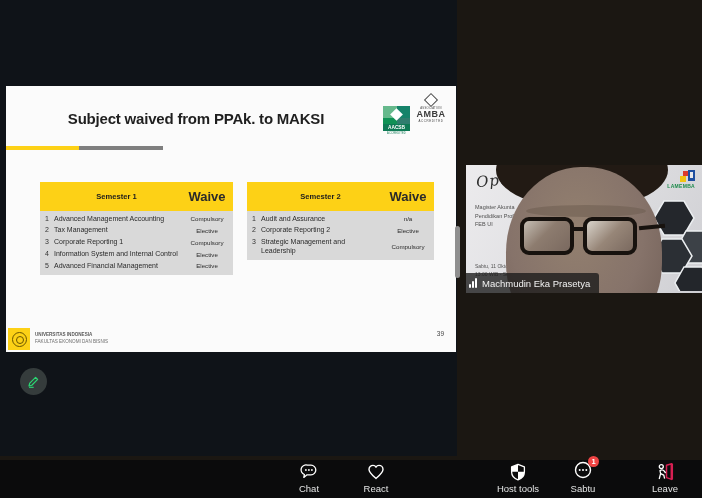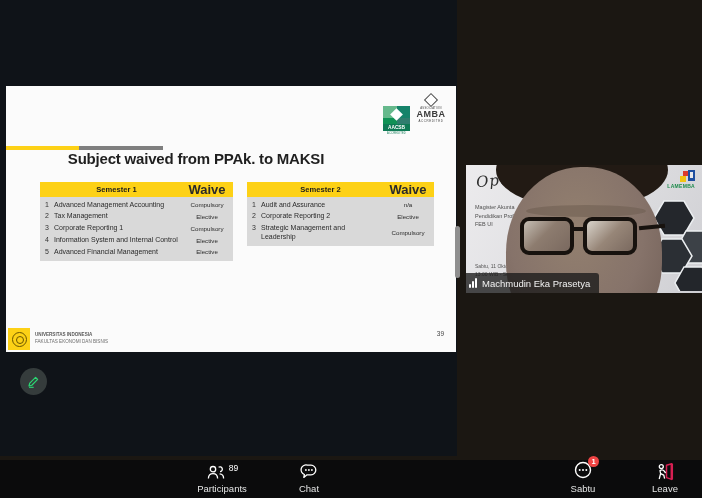--- a/index.html
+++ b/index.html
@@ -6,39 +6,39 @@
   html,body { width:702px; height:498px; }
   body { font-family:"Liberation Sans", sans-serif; background:#1b1712; position:relative; overflow:hidden; }
   .abs { position:absolute; }
 
   
   #share-area { left:0; top:4; width:457px; height:456px; background:#0f1318; }
   #right-area { left:457px; top:4; width:245px; height:456px; background:#1b1712; }
 
   
   #slide { left:6px; top:90px; width:450px; height:266px; background:#fbfbfb; color:#222; }
-  #slide-title { left:10px; top:24px; width:360px; text-align:center; font-size:15px; font-weight:800; color:#1f1f1f; letter-spacing:-0.2px;margin-top:40px; }
+  #slide-title { left:10px; top:24px; width:360px; text-align:center; font-size:15px; font-weight:800; color:#1f1f1f; letter-spacing:-0.2px; }
   #underline-yellow { left:0; top:60px; width:73px; height:4px; background:#fdd116; }
   #underline-gray { left:73px; top:60px; width:84px; height:4px; background:#7f7f7f; }
 
   
   #aacsb { left:377px; top:20px; width:27px; height:34px; font-size:4.5px; text-align:center; }
   .aacsb-sq { position:absolute; width:13.5px; height:12px; }
   #aacsb-band { position:absolute; left:0; top:18px; width:27px; height:7px; background:#0e7a55; color:#fff; font-weight:bold; font-size:4.8px; line-height:7px; }
   #aacsb-diamond { position:absolute; left:8.5px; top:4px; width:9px; height:9px; background:#fff; transform:rotate(45deg); }
   #aacsb-sub { position:absolute; left:0; top:26px; width:27px; font-size:2.6px; color:#0e7a55; letter-spacing:0.2px; }
   #amba { left:409px; top:8px; width:32px; height:40px; text-align:center; color:#3b3b3b; }
   #amba-gem { width:10px; height:10px; border:1px solid #4a4a4a; transform:rotate(45deg); margin:1px auto 2px auto; background:#fff; }
   #amba-assoc { font-size:2.7px; letter-spacing:0.3px; }
   #amba-word { font-size:9px; font-weight:bold; letter-spacing:0.5px; line-height:1; }
   #amba-sub { font-size:2.9px; letter-spacing:0.6px; }
 
   
   .wt { position:absolute; }
-  .wt-head { display:flex; background:#fdd116; height:15px; align-items:center; font-weight:bold; font-size:7.6px; color:#1d1d1d; }
+  .wt-head { display:flex; background:#fdd116; height:29px; align-items:center; font-weight:bold; font-size:7.6px; color:#1d1d1d; }
   .wt-body { background:#d9d9d9; padding:2px 0 3px 0; }
   .wt-row { display:flex; padding:1.5px 0; }
   .wt-num { flex:0 0 14px; text-align:center; font-size:7px; color:#333; }
   .wt-name { flex:1; font-size:7px; line-height:1.25; color:#2a2a2a; padding-right:2px; }
   .wt-head .wt-name { text-align:center; font-size:7.6px; color:#1d1d1d; }
   .wt-waive { flex:0 0 52px; font-size:6.2px; text-align:center; align-self:center; color:#2a2a2a; }
   .wt-head .wt-waive { font-size:13px; }
   #table-sem1 { left:34px; top:96px; width:193px; }
   #table-sem2 { left:241px; top:96px; width:187px; }
 
@@ -247,47 +247,53 @@
         <i class="vbar" style="height:10px;"></i>
     </span>
     <span>Machmudin Eka Prasetya</span>
   </div>
 </div>
 
 <div class="abs" id="toolbar">
 
 
 
-  <div class="tb-item" style="left:181px;width:82px;">
-    <div class="tb-icon-row">
-      <svg width="20" height="19" viewBox="0 0 20 19">
-        <circle cx="7" cy="6.2" r="2.7" fill="none" stroke="#fff" stroke-width="1.3"></circle>
-        <path d="M2.4,15.6 c0-3.2 2-5 4.6-5 s4.6,1.8 4.6,5" fill="none" stroke="#fff" stroke-width="1.3"></path>
-        <path d="M12.6,4.2 a2.4,2.4 0 1 1 1.4,4.4" fill="none" stroke="#fff" stroke-width="1.3"></path>
-        <path d="M13.6,10.8 c2.6,0.2 4,2 4,4.6" fill="none" stroke="#fff" stroke-width="1.3"></path>
-      </svg>
-      <span class="count">89</span>
-    </div>
-    <div class="tb-label">Participants</div>
-  </div>
 
   <div class="tb-item" style="left:271px;">
     <div class="tb-icon-row">
       <svg width="20" height="20" viewBox="0 0 20 20">
         <path d="M8.5,3.2 h3.5 a4.8,4.8 0 0 1 0,9.6 h-4 l-3.2,2.6 l0.6-2.9 a4.8,4.8 0 0 1 3.1-9.3 Z" fill="none" stroke="#fff" stroke-width="1.3" stroke-linejoin="round"></path>
         <circle cx="6.9" cy="8" r="0.9" fill="#fff"></circle>
         <circle cx="9.9" cy="8" r="0.9" fill="#fff"></circle>
         <circle cx="12.9" cy="8" r="0.9" fill="#fff"></circle>
       </svg>
     </div>
     <div class="tb-label">Chat</div>
   </div>
 
-
-
+  <div class="tb-item" style="left:338px;">
+    <div class="tb-icon-row">
+      <svg width="20" height="20" viewBox="0 0 20 20">
+        <path d="M10,16.5 C6,13 3,10.5 3,7.5 C3,5.2 4.8,3.4 7,3.4 C8.4,3.4 9.5,4.2 10,5.2 C10.5,4.2 11.6,3.4 13,3.4 C15.2,3.4 17,5.2 17,7.5 C17,10.5 14,13 10,16.5 Z" fill="none" stroke="#fff" stroke-width="1.4" stroke-linejoin="round"></path>
+      </svg>
+    </div>
+    <div class="tb-label">React</div>
+  </div>
+
+
+  <div class="tb-item" style="left:480px;">
+    <div class="tb-icon-row">
+      <svg width="20" height="20" viewBox="0 0 20 20">
+        <path d="M10,2.4 L16.4,4.9 V9.8 C16.4,13.9 13.8,16.7 10,17.9 C6.2,16.7 3.6,13.9 3.6,9.8 V4.9 Z" fill="none" stroke="#fff" stroke-width="1.3" stroke-linejoin="round"></path>
+        <path d="M10,2.4 L3.6,4.9 V9.8 H10 Z" fill="#fff"></path>
+        <path d="M10,9.8 H16.4 C16.3,13.9 13.8,16.7 10,17.9 Z" fill="#fff"></path>
+      </svg>
+    </div>
+    <div class="tb-label">Host tools</div>
+  </div>
 
   <div class="tb-item" style="left:545px;">
     <div class="tb-icon-row">
       <div id="more-wrap">
         <svg width="20" height="20" viewBox="0 0 20 20">
           <circle cx="10" cy="10" r="7.5" fill="none" stroke="#fff" stroke-width="1.4"></circle>
           <circle cx="6.7" cy="10" r="1" fill="#fff"></circle>
           <circle cx="10" cy="10" r="1" fill="#fff"></circle>
           <circle cx="13.3" cy="10" r="1" fill="#fff"></circle>
         </svg>

